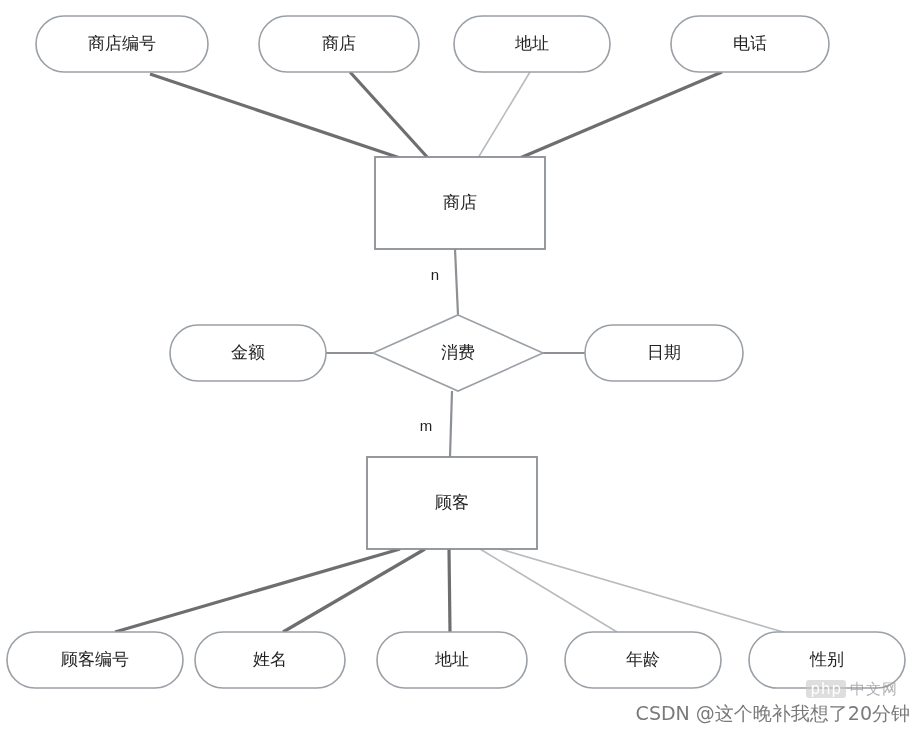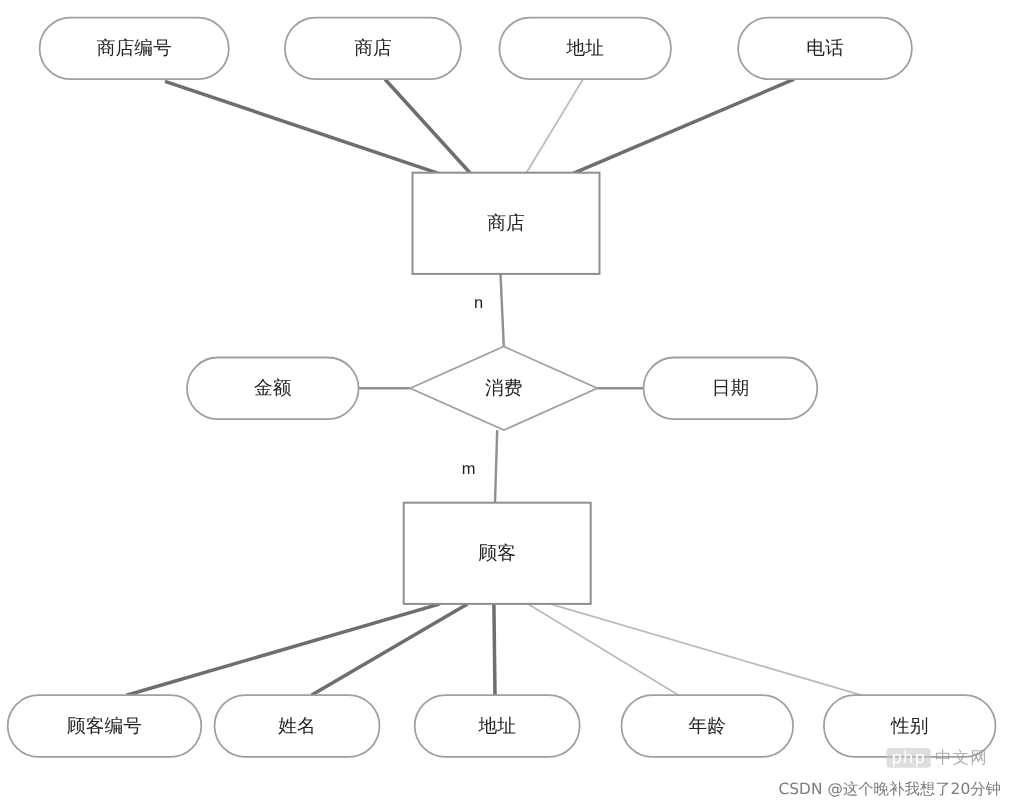--- a/index.html
+++ b/index.html
@@ -96,21 +96,21 @@
     background: rgba(200, 200, 200, 0.6);
     color: #ffffff;
     border-radius: 3px;
     padding: 0 4px;
     margin-right: 4px;
   }
   .credit {
     position: absolute;
     right: 14px;
     bottom: 4px;
-    font-size: 14px;
+    font-size: 19px;
     color: #7a7a7a;
     font-family: "DejaVu Sans", sans-serif;
     white-space: nowrap;
     pointer-events: none;
   }
 </style>
 </head>
 <body>
 
 <div id="canvas">

